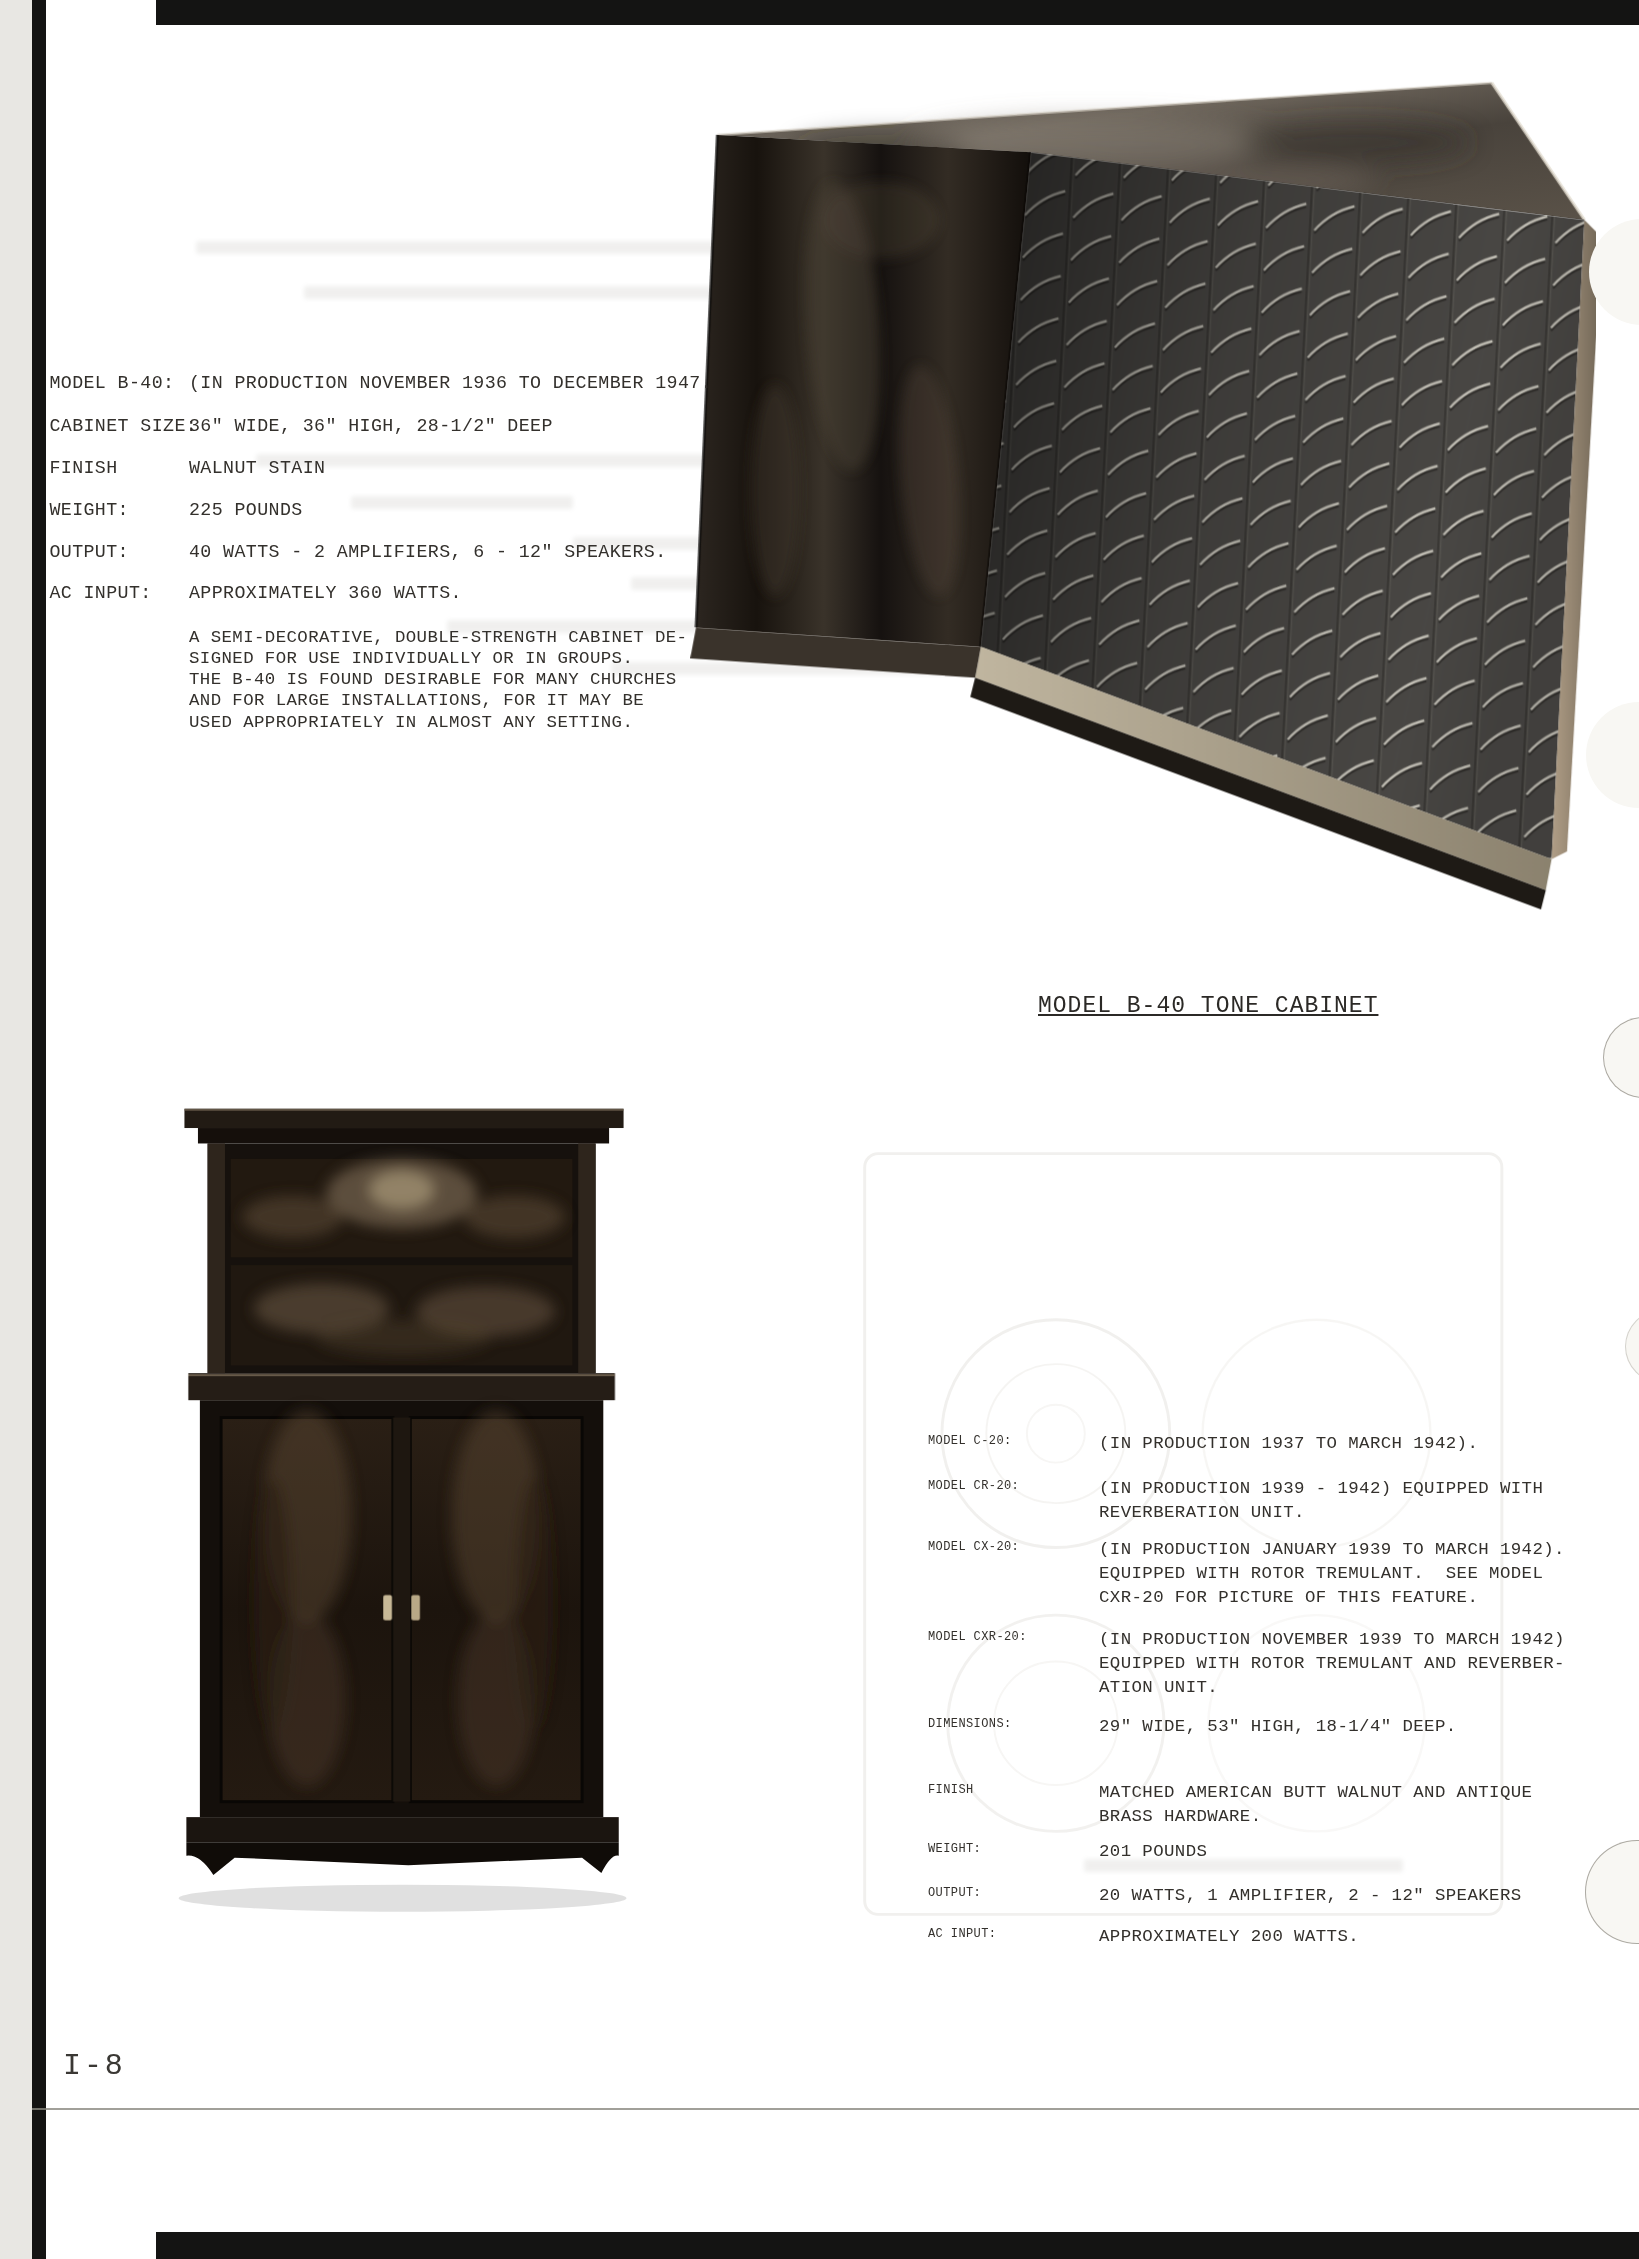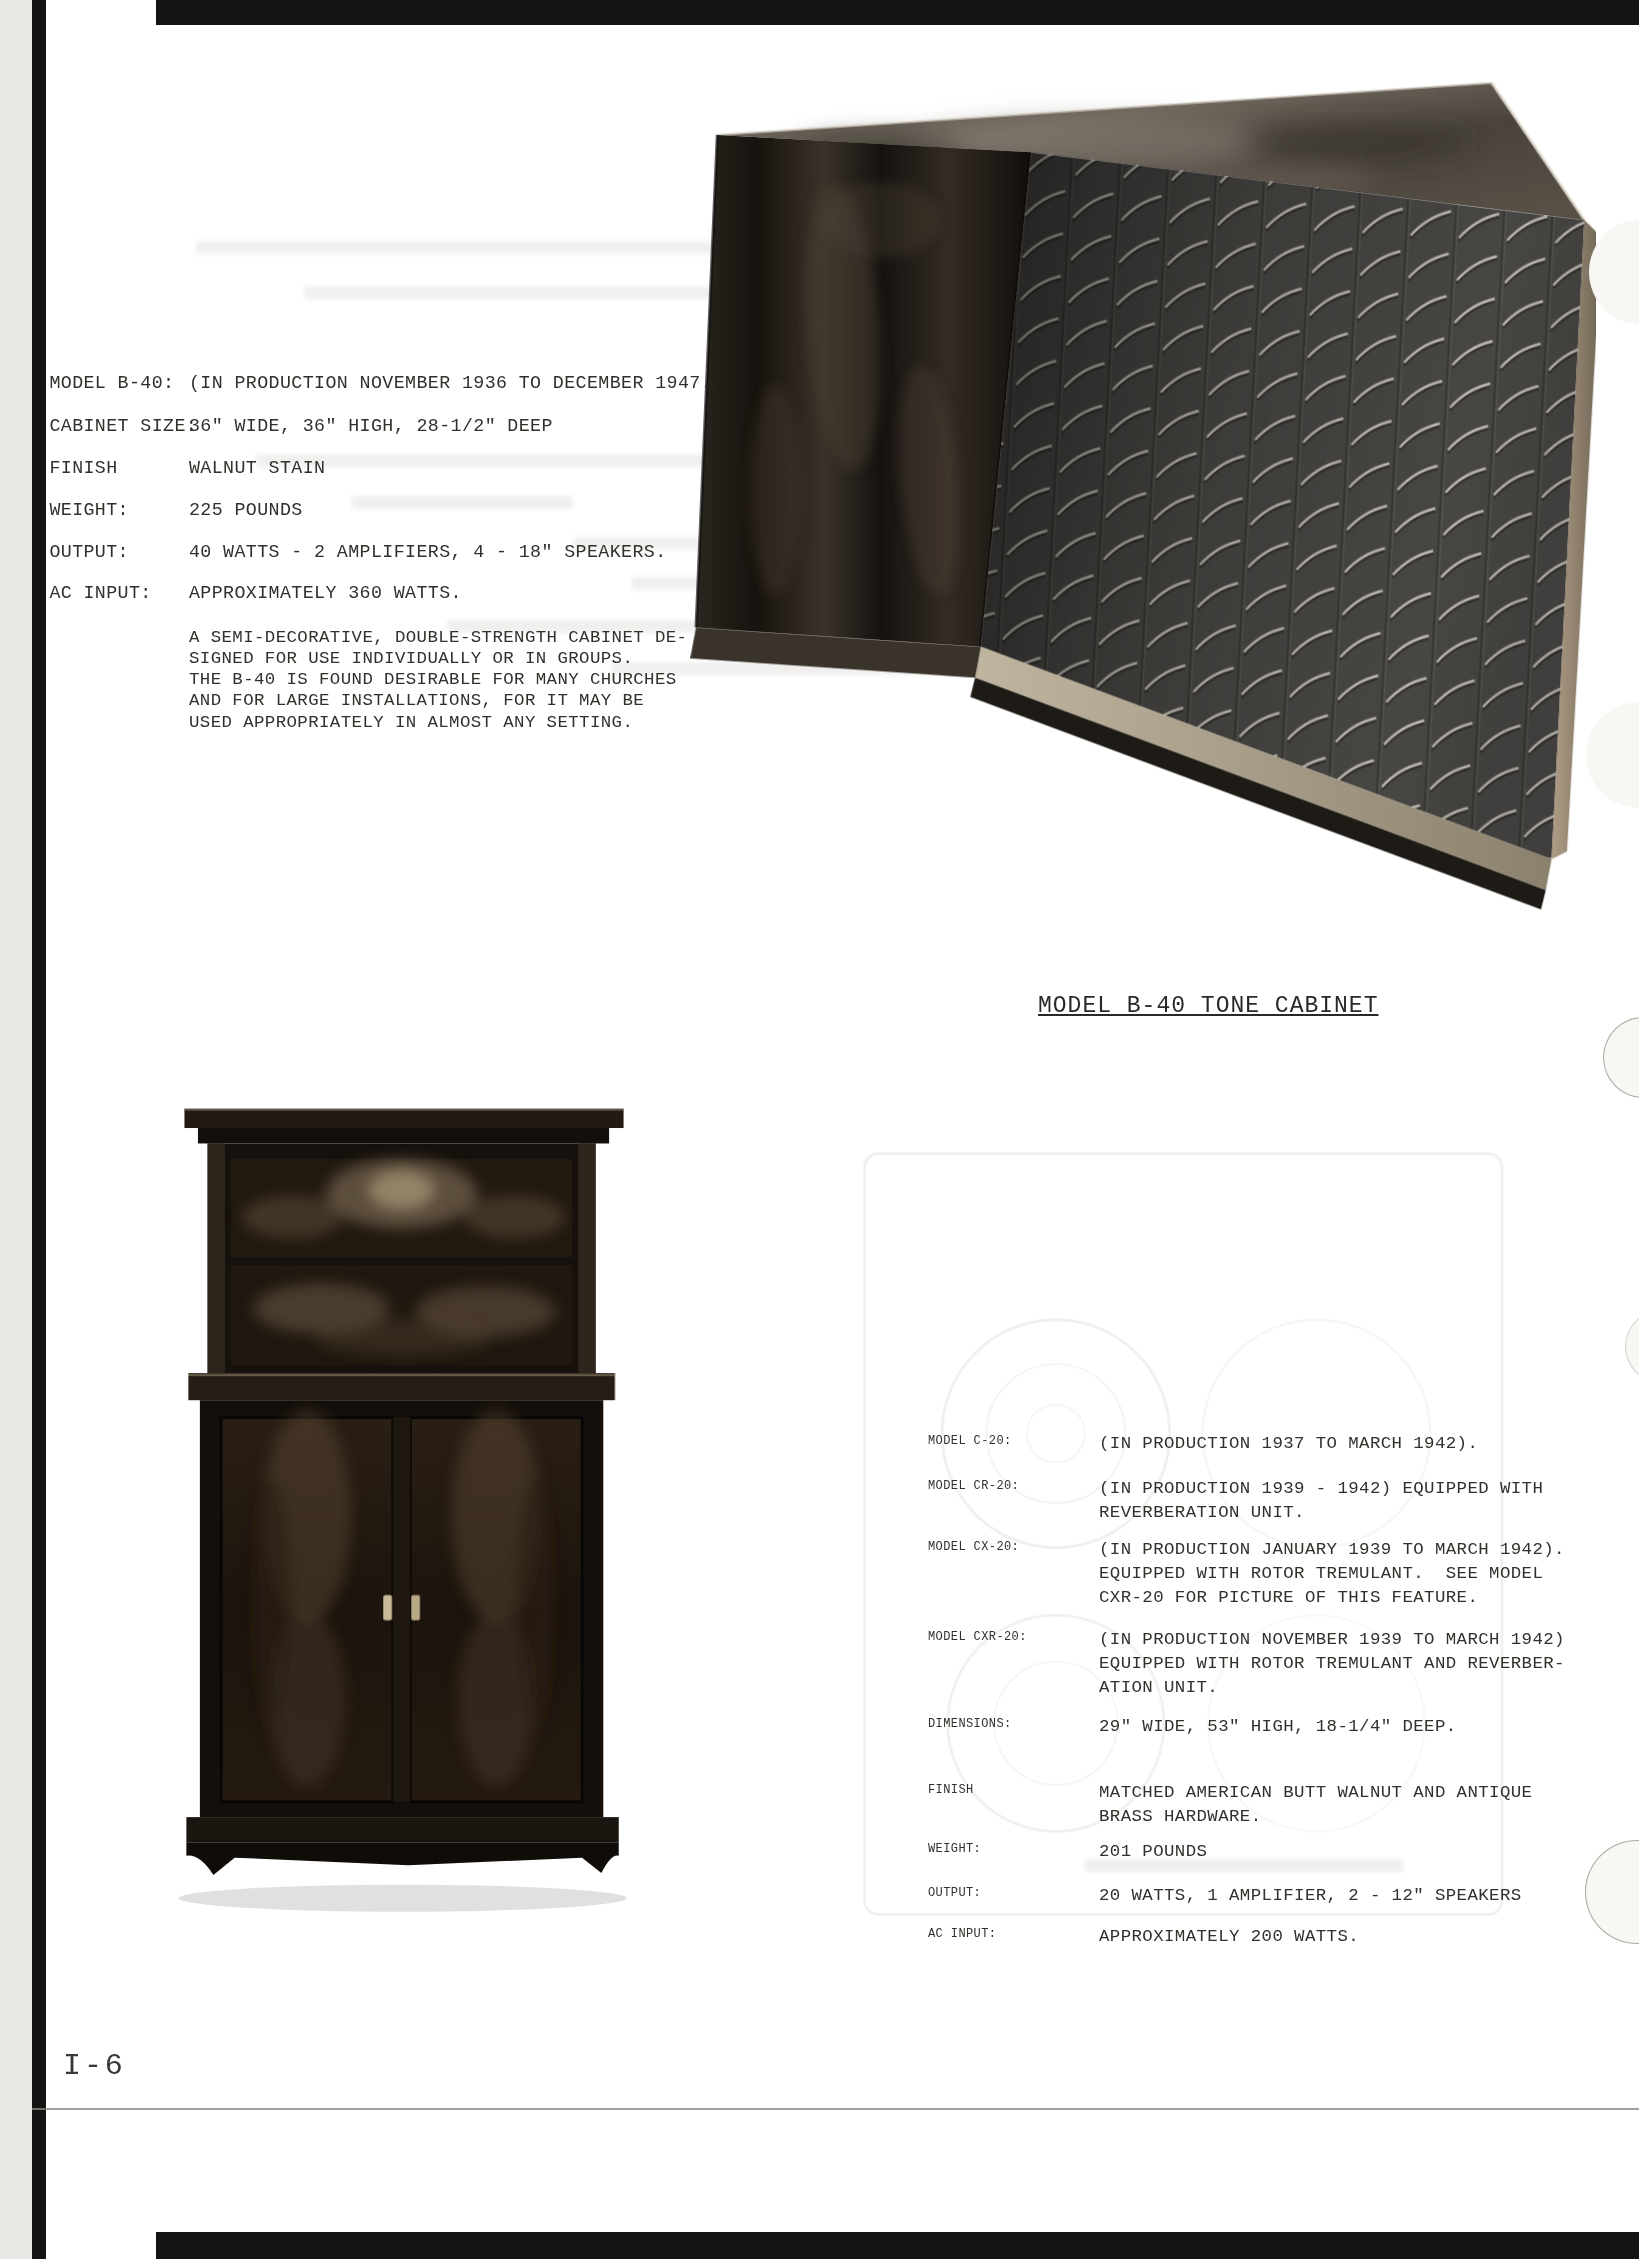--- a/index.html
+++ b/index.html
@@ -207,21 +207,21 @@
   <div>
     <div class="t lbl" style="top:373px">MODEL B-40:</div>
     <div class="t val" style="top:373px">(IN PRODUCTION NOVEMBER 1936 TO DECEMBER 1947.</div>
     <div class="t lbl" style="top:416px">CABINET SIZE:</div>
     <div class="t val" style="top:416px">36" WIDE, 36" HIGH, 28-1/2" DEEP</div>
     <div class="t lbl" style="top:458px">FINISH</div>
     <div class="t val" style="top:458px">WALNUT STAIN</div>
     <div class="t lbl" style="top:500px">WEIGHT:</div>
     <div class="t val" style="top:500px">225 POUNDS</div>
     <div class="t lbl" style="top:542px">OUTPUT:</div>
-    <div class="t val" style="top:542px">40 WATTS - 2 AMPLIFIERS, 4 - 18" SPEAKERS.</div>
+    <div class="t val" style="top:542px">40 WATTS - 2 AMPLIFIERS, 6 - 12" SPEAKERS.</div>
     <div class="t lbl" style="top:583px">AC INPUT:</div>
     <div class="t val" style="top:583px">APPROXIMATELY 360 WATTS.</div>
   </div>
 
   <div>
     <div class="t desc" style="top:628px">A SEMI-DECORATIVE, DOUBLE-STRENGTH CABINET DE-</div>
     <div class="t desc" style="top:649px">SIGNED FOR USE INDIVIDUALLY OR IN GROUPS.</div>
     <div class="t desc" style="top:670px">THE B-40 IS FOUND DESIRABLE FOR MANY CHURCHES</div>
     <div class="t desc" style="top:691px">AND FOR LARGE INSTALLATIONS, FOR IT MAY BE</div>
     <div class="t desc" style="top:713px">USED APPROPRIATELY IN ALMOST ANY SETTING.</div>
@@ -258,21 +258,21 @@
     <div class="t c20val" style="top:1842px">201 POUNDS</div>
 
     <div class="t c20lbl" style="top:1886px">OUTPUT:</div>
     <div class="t c20val" style="top:1886px">20 WATTS, 1 AMPLIFIER, 2 - 12" SPEAKERS</div>
 
     <div class="t c20lbl" style="top:1927px">AC INPUT:</div>
     <div class="t c20val" style="top:1927px">APPROXIMATELY 200 WATTS.</div>
   </div>
 
 
-  <div id="page-number">I-6</div>
+  <div id="page-number">I-8</div>
   <div id="page-rule"></div>
 
   <div class="hole" style="left:1557px;top:219px;width:106px;height:106px;"></div>
   <div class="hole" style="left:1554px;top:702px;width:106px;height:106px;"></div>
   <div class="hole ring" style="left:1571px;top:1017px;width:81px;height:81px;"></div>
   <div class="hole soft" style="left:1593px;top:1310px;width:73px;height:73px;"></div>
   <div class="hole ring" style="left:1553px;top:1840px;width:104px;height:104px;"></div>
 
 </div>
 

